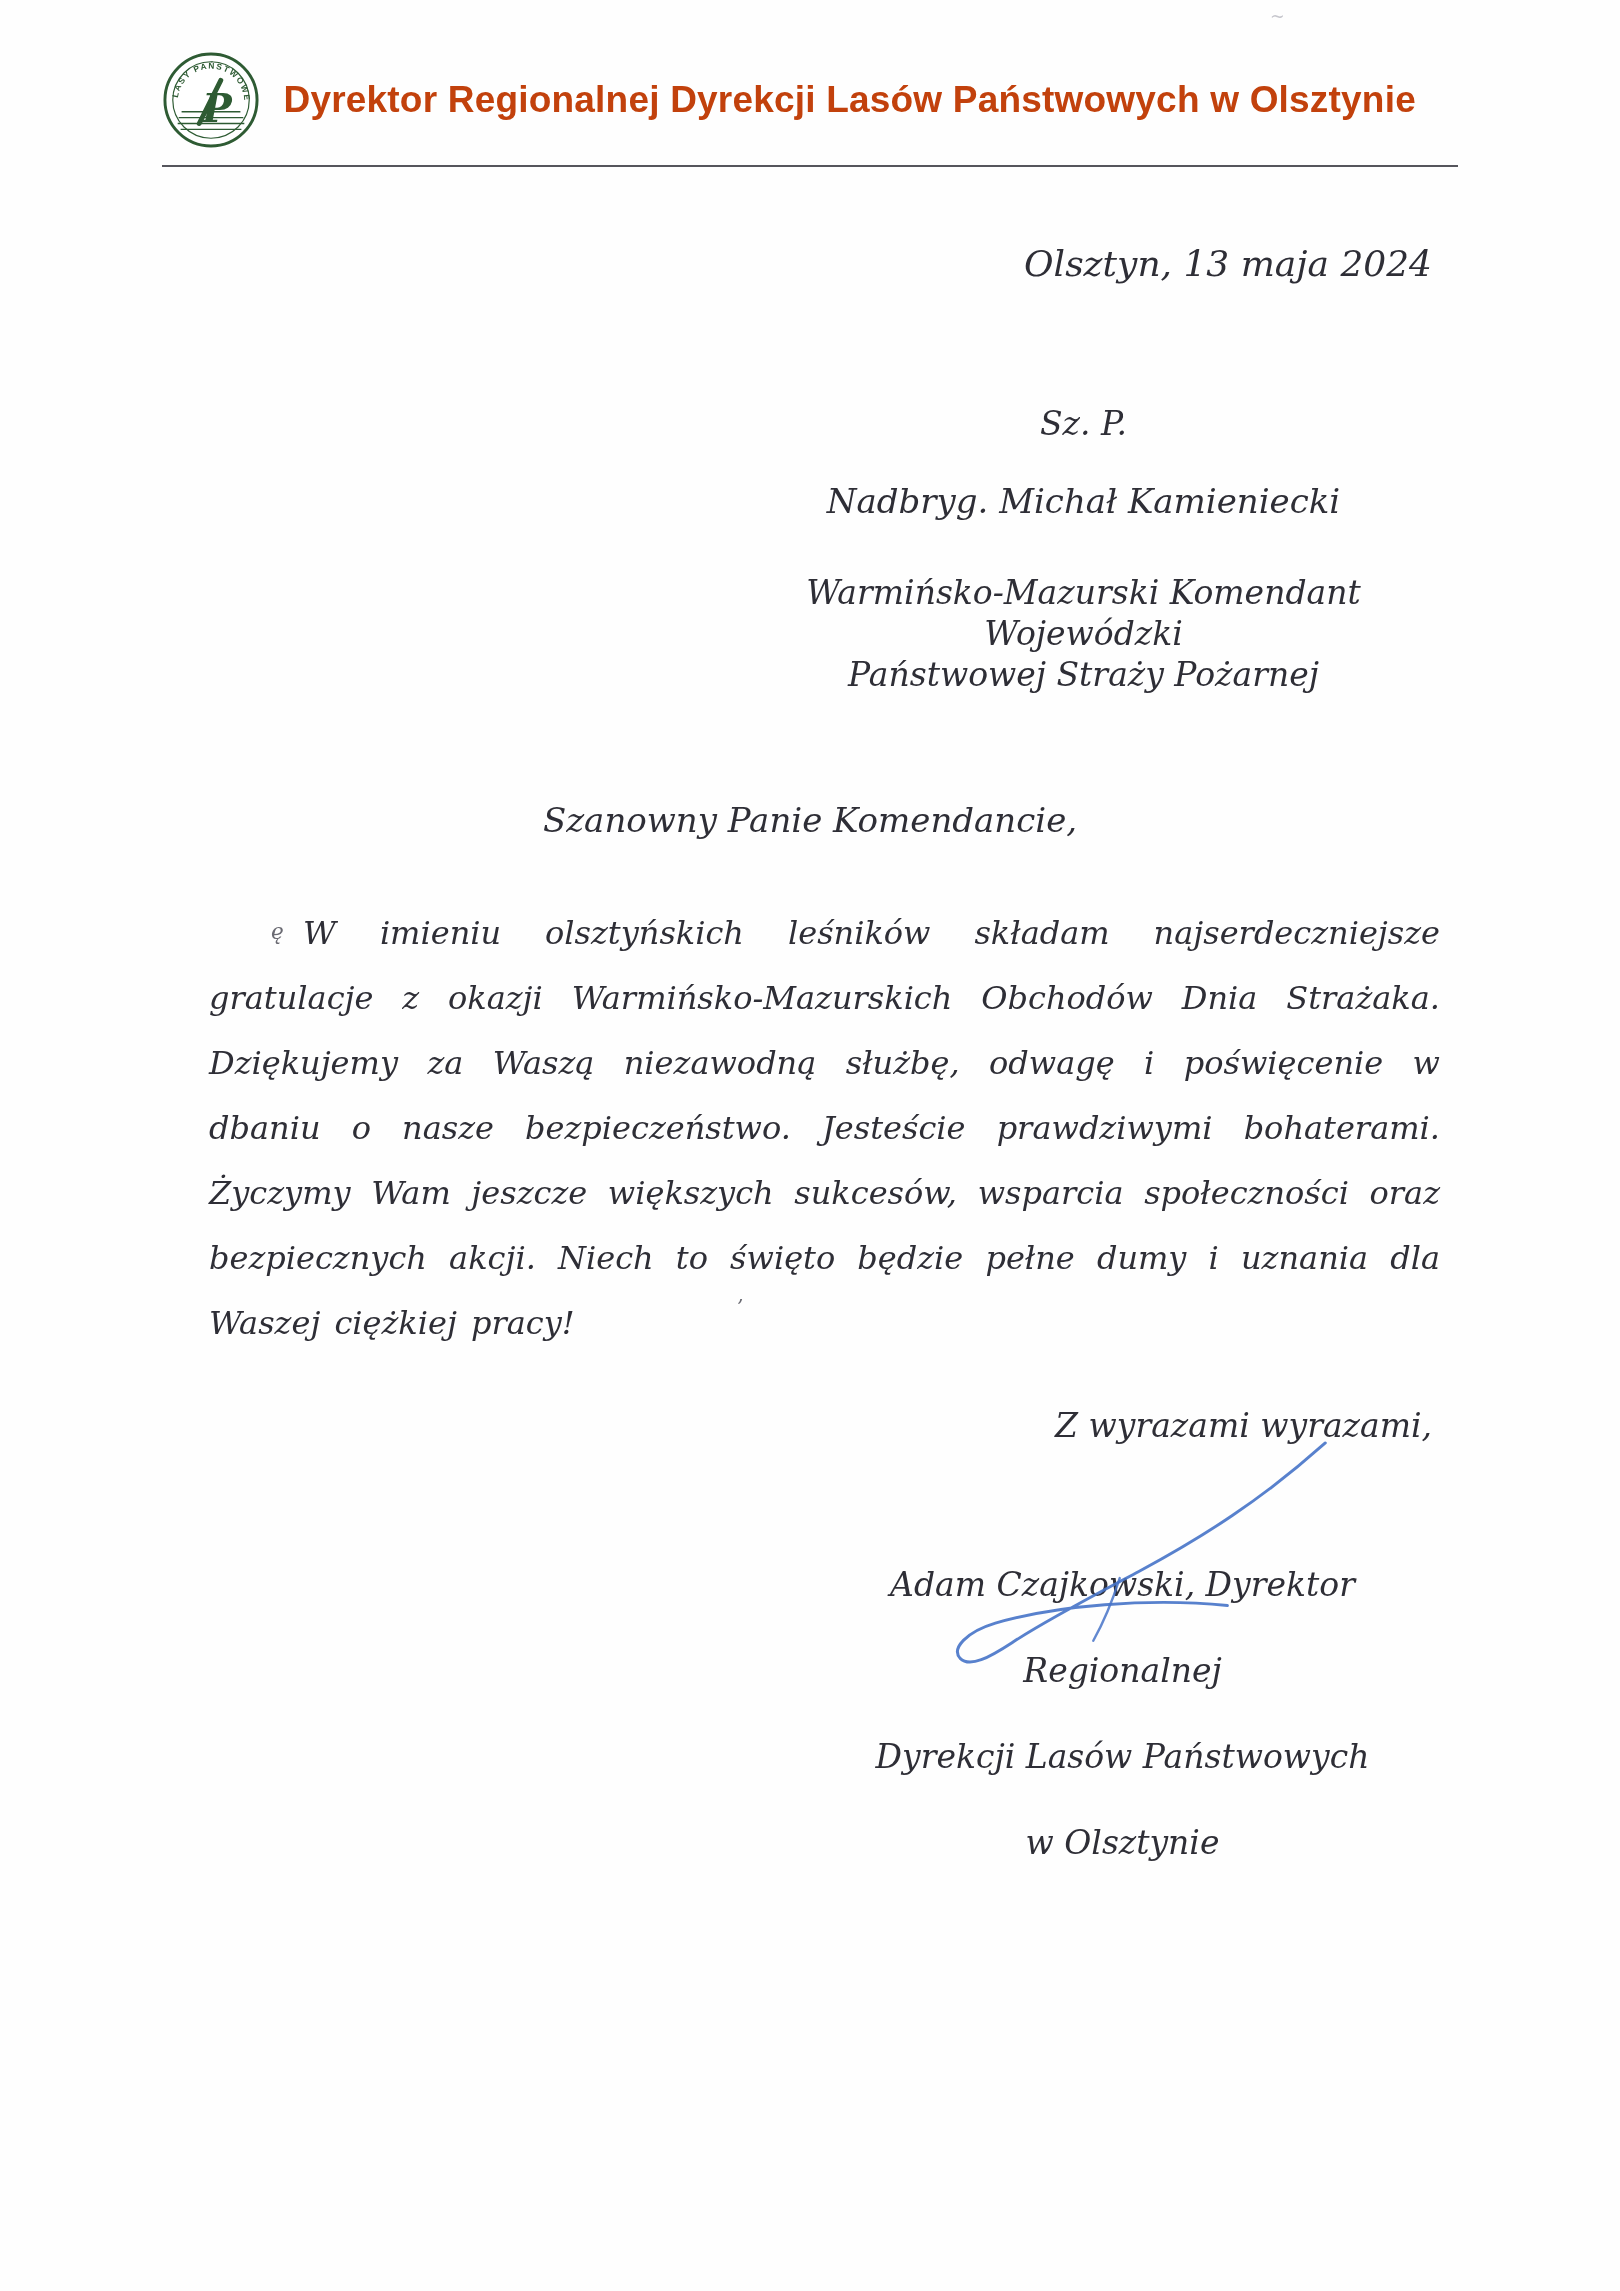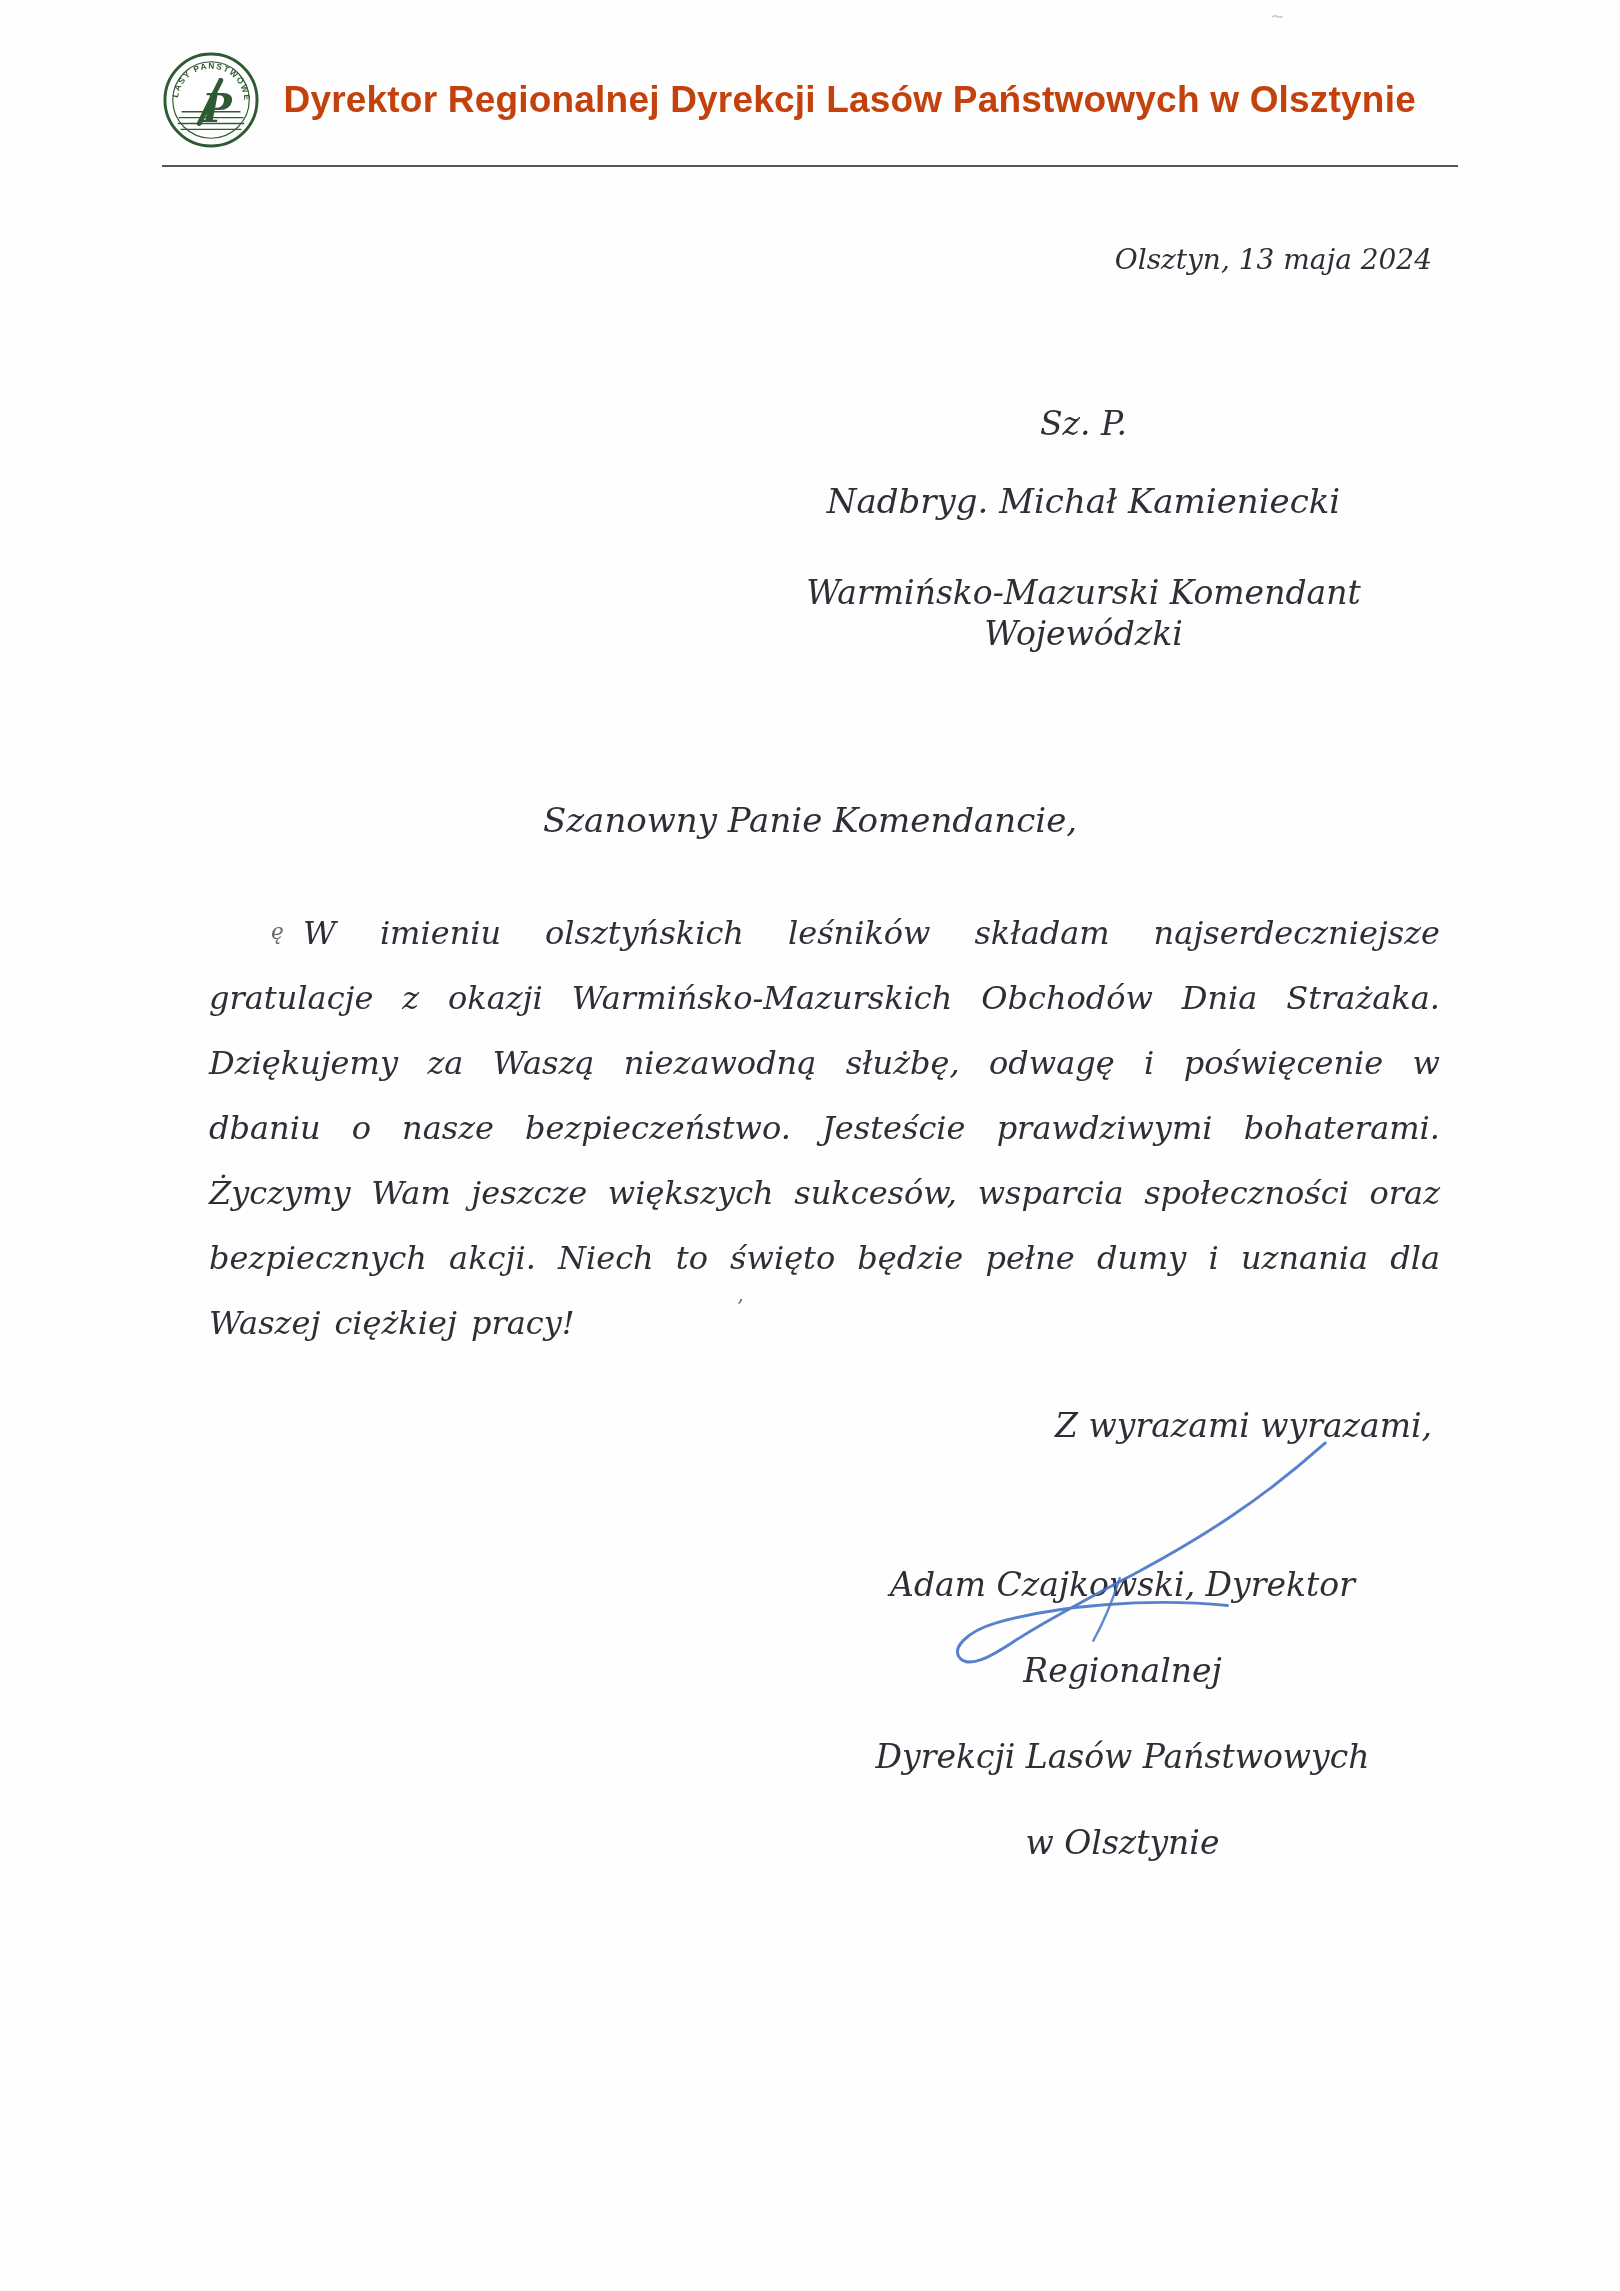--- a/index.html
+++ b/index.html
@@ -48,21 +48,21 @@
     border-top: 2px solid #55555c;
     margin-top: 15.7px;
   }
 
   
   .dateline {
     position: absolute;
     top: 243px;
     right: 188px;
     font-style: italic;
-    font-size: 28px;
+    font-size: 36px;
   }
   .recipient {
     position: absolute;
     top: 404px;
     left: 760px;
     width: 647px;
     text-align: center;
     font-style: italic;
   }
   .recipient-sz   { font-size: 33px; margin: 0 0 38px; }
@@ -159,20 +159,21 @@
     </div>
     <div class="header-rule"></div>
   </div>
 
   <div class="dateline">Olsztyn, 13 maja 2024</div>
 
   <div class="recipient">
     <p class="recipient-sz">Sz. P.</p>
     <p class="recipient-name">Nadbryg. Michał Kamieniecki</p>
     <p class="recipient-title">Warmińsko-Mazurski Komendant Wojewódzki</p>
+    <p class="recipient-title">Państwowej Straży Pożarnej</p>
   </div>
 
   <div class="greeting">Szanowny Panie Komendancie,</div>
 
   <p class="body-par">W imieniu olsztyńskich leśników składam najserdeczniejsze gratulacje z okazji Warmińsko-Mazurskich Obchodów Dnia Strażaka. Dziękujemy za Waszą niezawodną służbę, odwagę i poświęcenie w dbaniu o nasze bezpieczeństwo. Jesteście prawdziwymi bohaterami. Życzymy Wam jeszcze większych sukcesów, wsparcia społeczności oraz bezpiecznych akcji. Niech to święto będzie pełne dumy i uznania dla Waszej ciężkiej pracy!</p>
 
   <div class="closing">Z wyrazami wyrazami,</div>
 
   <div class="signature-block">
     <p>Adam Czajkowski, Dyrektor Regionalnej</p>

